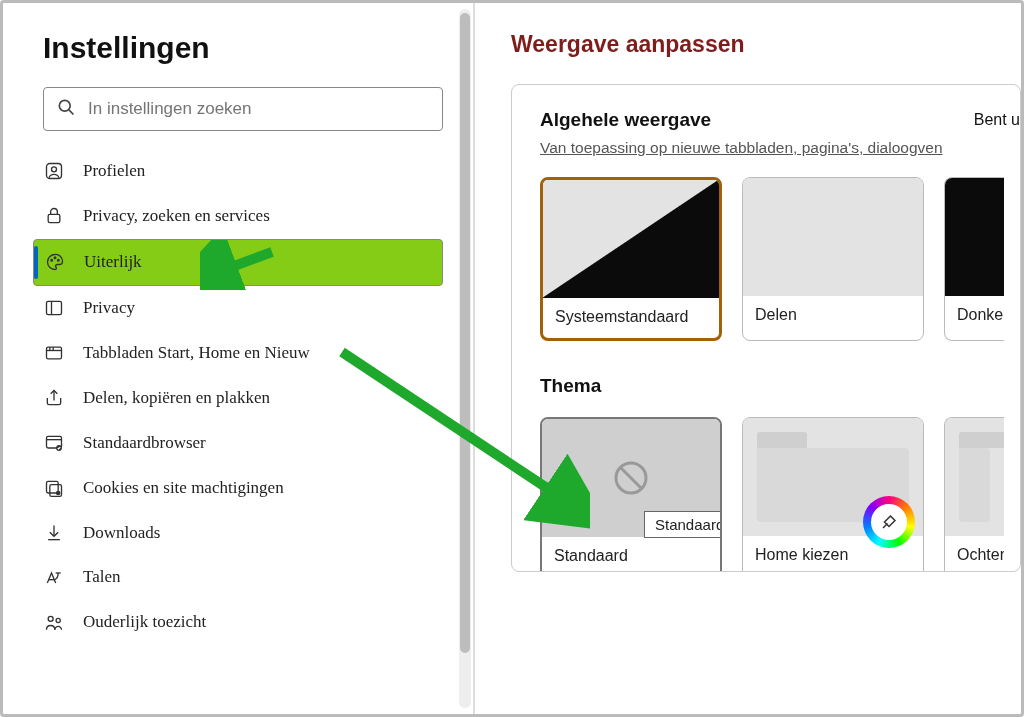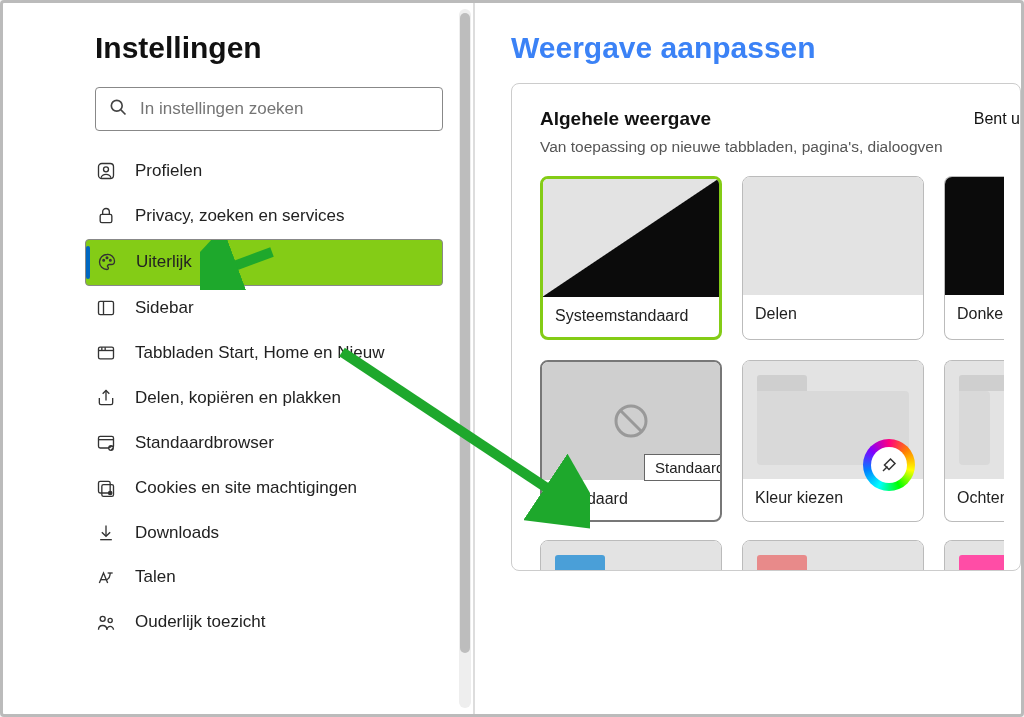--- a/index.html
+++ b/index.html
@@ -18,21 +18,21 @@
   background: #fff;
   border: 3px solid #bbb;
   border-radius: 4px;
 }
 .sidebar {
   width: 470px;
   padding: 28px 0 0 0;
   position: relative;
 }
 .sidebar-inner {
-  padding-left: 92px;
+  padding-left: 40px;
   padding-right: 30px;
 }
 .settings-title {
   font-size: 30px;
   font-weight: 600;
   margin-bottom: 22px;
   color: #111;
 }
 .search-box {
   display: flex;
@@ -57,20 +57,21 @@
 .nav-item {
   display: flex;
   align-items: center;
   padding: 11px 10px 11px 10px;
   margin-left: -10px;
   font-size: 17px;
   color: #222;
   cursor: pointer;
   border-radius: 4px;
   line-height: 1.35;
+  font-family: Liberation Serif, serif;
 }
 .nav-item .nav-icon {
   width: 22px;
   height: 22px;
   margin-right: 18px;
   flex-shrink: 0;
   display:flex;
   align-items:center;
   justify-content:center;
 }
@@ -110,42 +111,43 @@
 .divider {
   width: 2px;
   background: #ddd;
 }
 .main {
   flex: 1;
   padding: 28px 0 0 36px;
   overflow: hidden;
 }
 .main-title {
-  font-size: 30px;
+  font-size: 23px;
   font-weight: 600;
-  color: #3b82f6;
-  margin-bottom: 18px;
+  color: #7f1d1d;
+  margin-bottom: 26px;
 }
 .panel {
   border: 1.5px solid #ccc;
   border-radius: 8px;
   padding: 24px 0 0 28px;
   height: 488px;
   overflow: hidden;
 }
 .section-title {
   font-size: 19px;
   font-weight: 600;
   color: #111;
 }
 .section-sub {
   font-size: 15.5px;
   color: #555;
   margin-top: 8px;
   white-space: nowrap;
+  text-decoration: underline;
 }
 .section-header-row {
   display: flex;
   justify-content: space-between;
   align-items: center;
 }
 .link-right {
   font-size: 16px;
   color: #111;
   white-space: nowrap;
@@ -156,21 +158,21 @@
   margin-top: 20px;
 }
 .card {
   width: 182px;
   border: 1.5px solid #bbb;
   border-radius: 8px;
   overflow: hidden;
   background: #fff;
   cursor: pointer;
 }
-.card.selected { border: 3px solid #84cc16; }
+.card.selected { border: 3px solid #a16207; }
 .card.tight { border: 2px solid #777; }
 .card-preview {
   height: 118px;
   position: relative;
   background: #e3e3e3;
 }
 .card-label {
   padding: 10px 12px 12px 12px;
   font-size: 16px;
   color: #222;
@@ -281,21 +283,21 @@
           </span>
           <span>Uiterlijk</span>
         </li>
         <li class="nav-item">
           <span class="nav-icon">
             <svg width="20" height="20" viewBox="0 0 24 24" fill="none" stroke="#333" stroke-width="1.6">
                 <rect x="3" y="4" width="18" height="16" rx="2"></rect>
                 <line x1="9" y1="4" x2="9" y2="20"></line>
               </svg>
           </span>
-          <span>Sidebar</span>
+          <span>Privacy</span>
         </li>
         <li class="nav-item">
           <span class="nav-icon">
             <svg width="20" height="20" viewBox="0 0 24 24" fill="none" stroke="#333" stroke-width="1.6">
                 <rect x="3" y="5" width="18" height="14" rx="2"></rect>
                 <line x1="3" y1="9" x2="21" y2="9"></line>
                 <line x1="7" y1="5" x2="7" y2="9"></line>
                 <line x1="11" y1="5" x2="11" y2="9"></line>
               </svg>
           </span>
@@ -394,20 +396,21 @@
         <div class="card">
           <div class="card-preview preview-light"></div>
           <div class="card-label">Delen</div>
         </div>
         <div class="card" style="width:60px;border-radius:8px 0 0 8px;border-right:none;">
           <div class="card-preview preview-dark"></div>
           <div class="card-label">Donker</div>
         </div>
       </div>
 
+      <div class="section-title theme-title">Thema</div>
 
       <div class="card-row" style="position:relative;">
         <div class="card tight" style="position:relative;">
           <div class="card-preview preview-nosym">
             <svg width="40" height="40" viewBox="0 0 24 24" fill="none" stroke="#999" stroke-width="1.8">
                 <circle cx="12" cy="12" r="9"></circle>
                 <line x1="6" y1="6" x2="18" y2="18"></line>
               </svg>
           </div>
           <div class="card-label">Standaard</div>
@@ -421,21 +424,21 @@
             </div>
             <div class="color-picker-ring">
               <div class="color-picker-inner">
                 <svg width="18" height="18" viewBox="0 0 24 24" fill="none" stroke="#333" stroke-width="2">
                     <path d="M4 20l6-6"></path>
                     <path d="M14 4l6 6-8 8-6-6 8-8z"></path>
                   </svg>
               </div>
             </div>
           </div>
-          <div class="card-label">Kleur kiezen</div>
+          <div class="card-label">Home kiezen</div>
         </div>
         <div class="card" style="width:60px;border-radius:8px 0 0 8px;border-right:none;">
           <div class="card-preview">
             <div class="folder">
               <div class="folder-tab" style="background:#cfcfcf;"></div>
               <div class="folder-body" style="background:#d9d9d9;"></div>
             </div>
           </div>
           <div class="card-label">Ochtend</div>
         </div>

